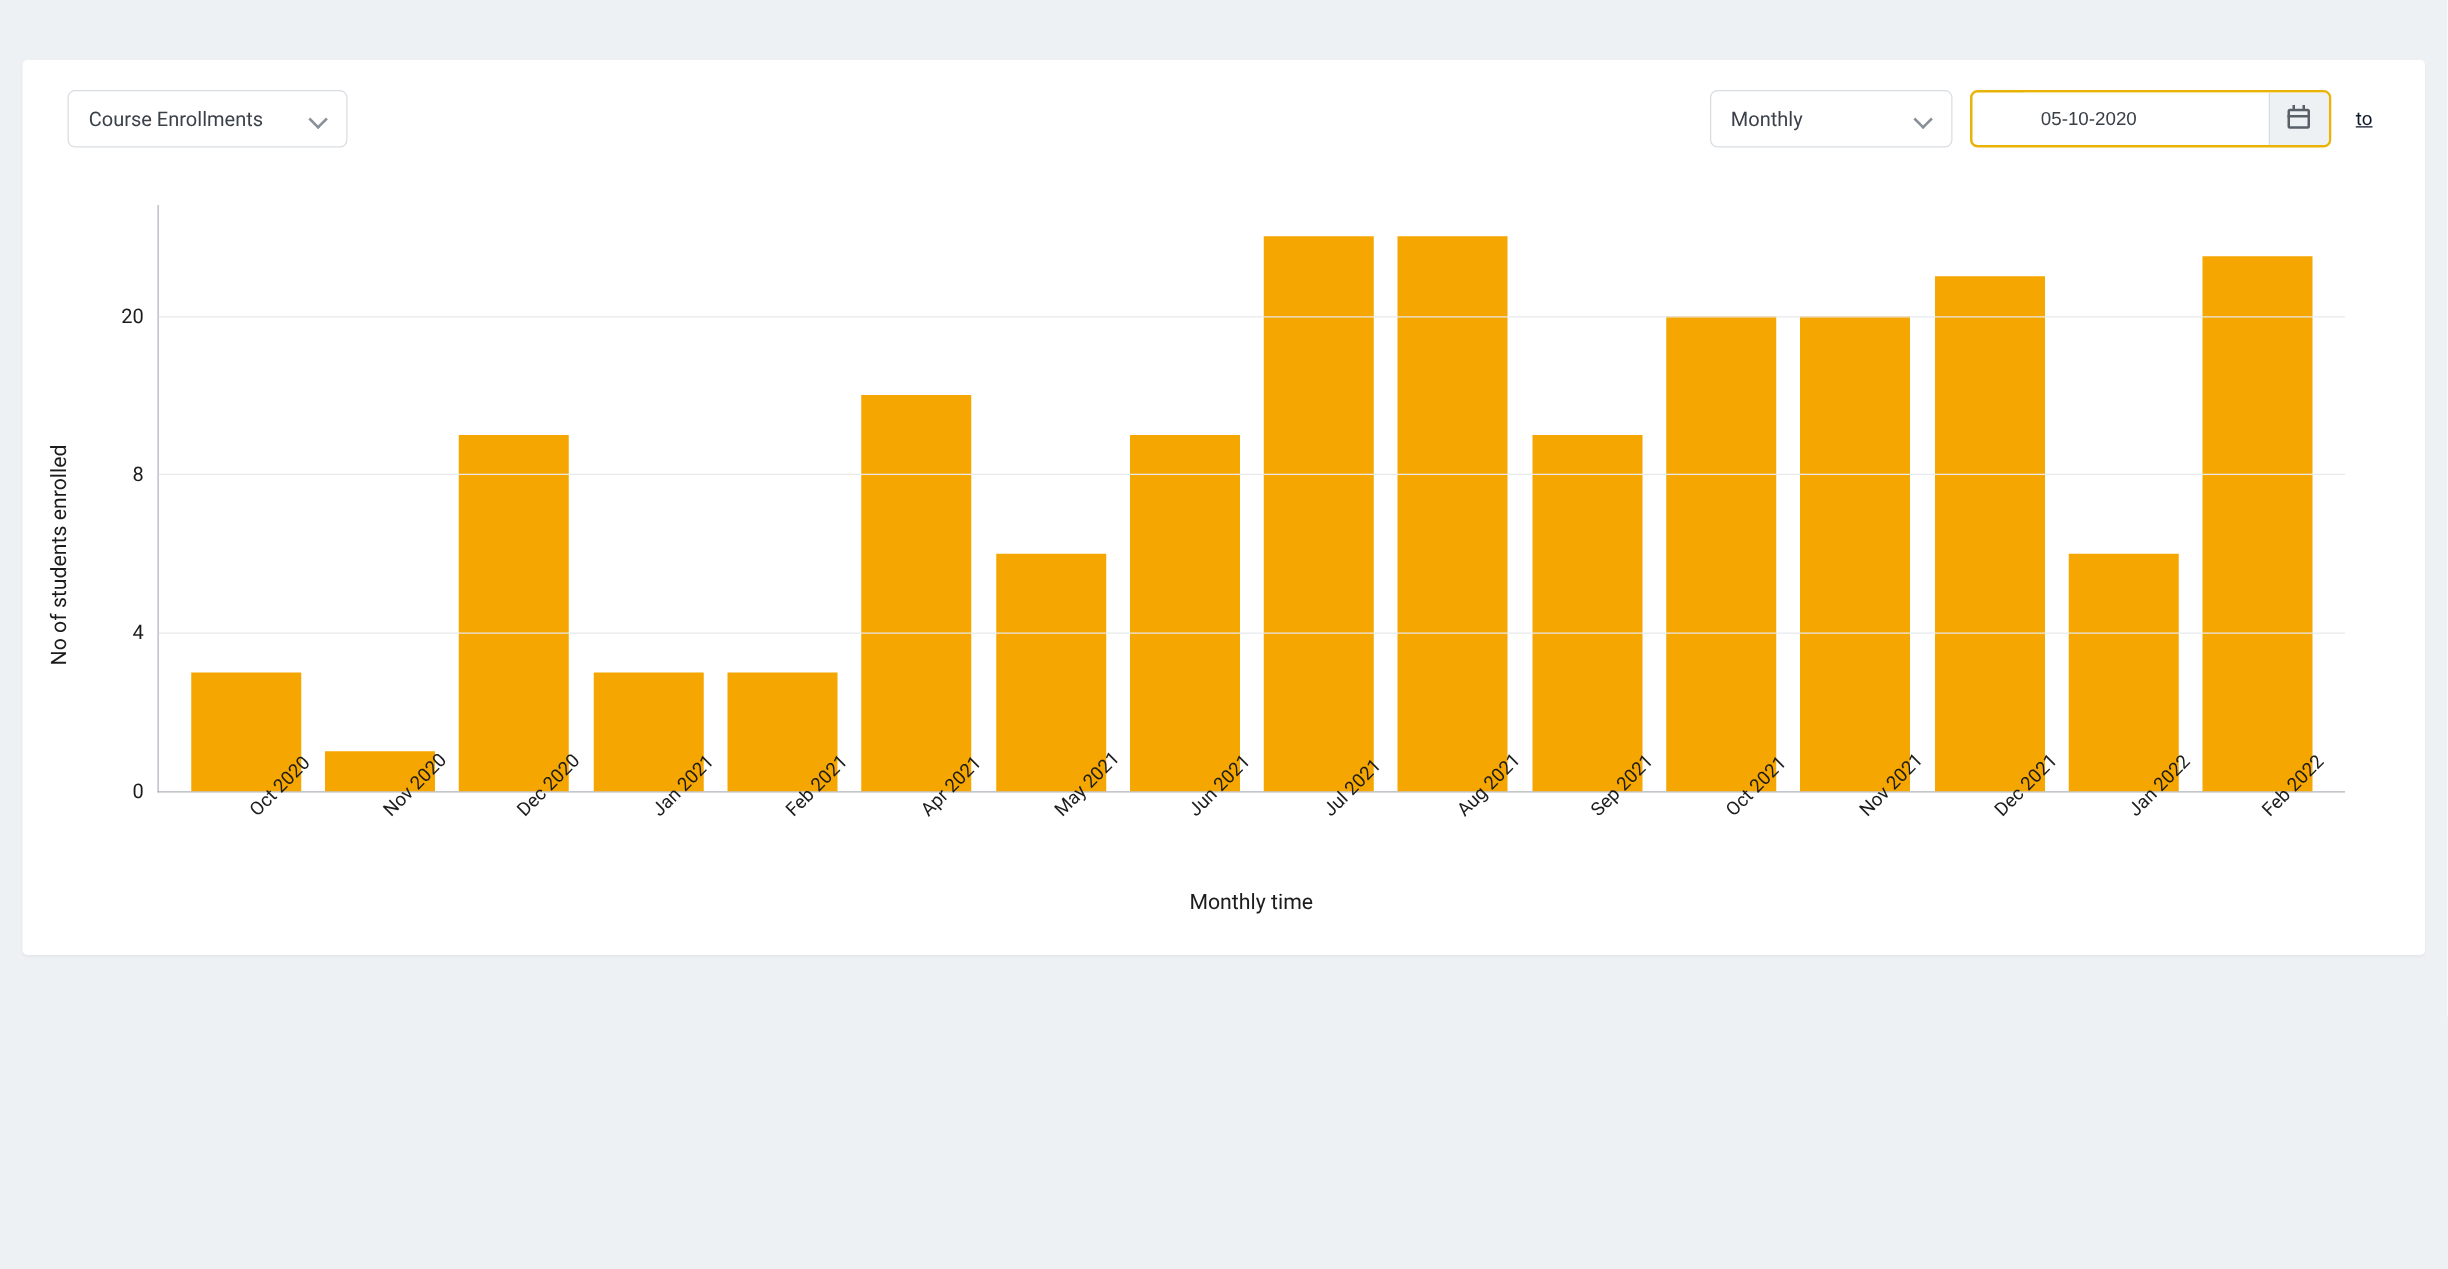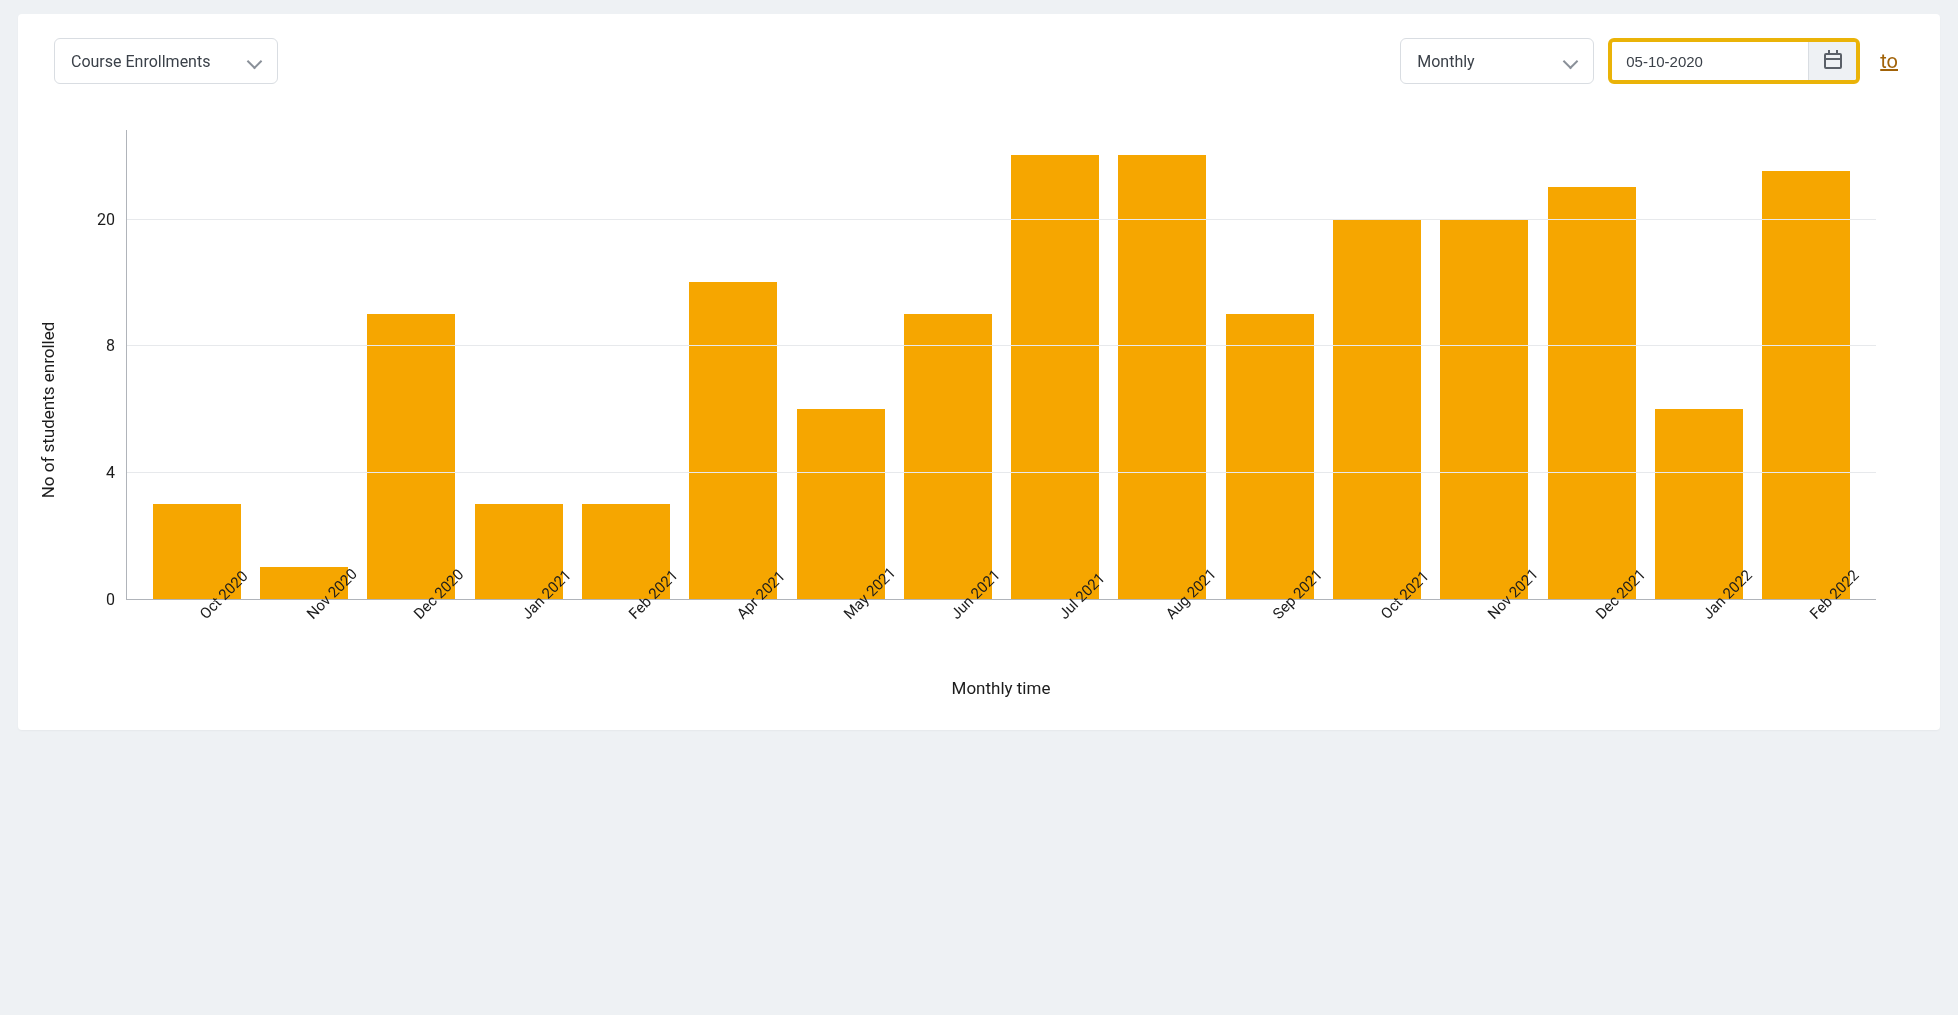--- a/index.html
+++ b/index.html
@@ -7,20 +7,21 @@
     font-family: -apple-system, BlinkMacSystemFont, "Segoe UI", Roboto, "Helvetica Neue", Arial, sans-serif;
     background: #eef1f4;
     padding: 14px 18px;
     color: #333;
   }
   .card {
     background: #fff;
     border-radius: 4px;
     padding: 24px 36px 30px 36px;
     box-shadow: 0 1px 2px rgba(0,0,0,0.04);
+    margin-top: 34px;
   }
   
   .controls {
     display: flex;
     align-items: center;
     gap: 14px;
     margin-bottom: 36px;
   }
   .spacer { flex: 1; }
   .dropdown {
@@ -48,24 +49,25 @@
     content: "";
     position: absolute;
     top: 2px; left: 2px;
     width: 9px; height: 9px;
     border-right: 2px solid #8a9099;
     border-bottom: 2px solid #8a9099;
     transform: rotate(45deg);
   }
   .date-group {
     display: flex;
-    border: 4px solid #eab308;
+    border: 2px solid #eab308;
     border-radius: 6px;
     overflow: hidden;
     height: 46px;
+    padding-left: 41px;
   }
   .date-input {
     border: none;
     outline: none;
     padding: 0 14px;
     font-size: 15px;
     color: #3b4149;
     width: 196px;
     background: #fff;
   }
@@ -94,22 +96,22 @@
   .cal-icon::after {
     content: "";
     position: absolute;
     top: -5px;
     left: 2px;
     width: 2px; height: 4px;
     background: #5a6068;
     box-shadow: 8px 0 0 #5a6068;
   }
   .to-text {
-    font-size: 20px;
-    color: #a16207;
+    font-size: 15px;
+    color: #0f172a;
     padding: 0 6px;
     text-decoration: underline;
   }
 
   
   .chart-wrap {
     position: relative;
     height: 580px;
   }
   .y-axis-title {

